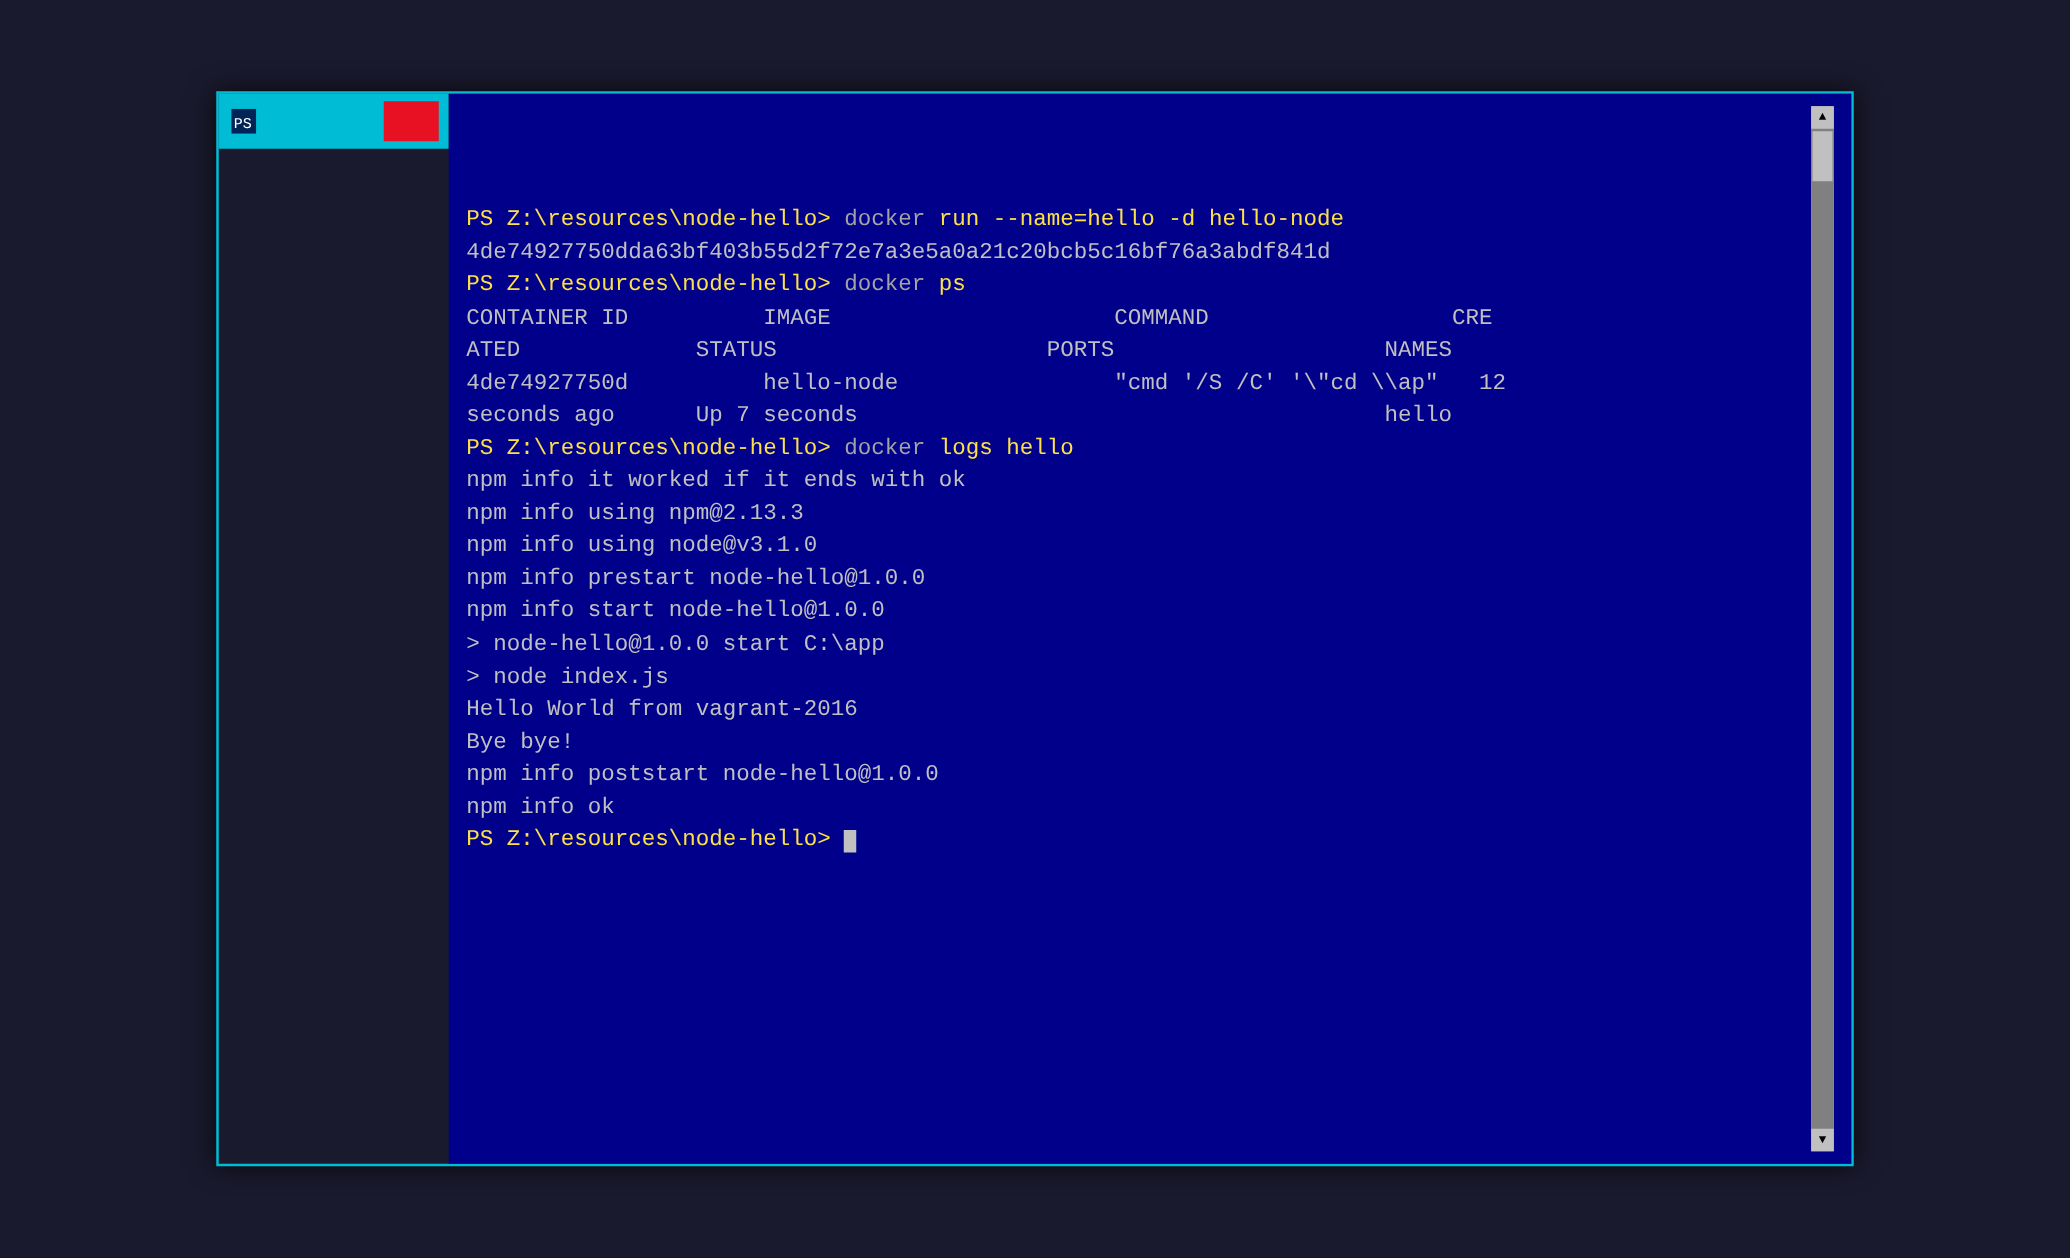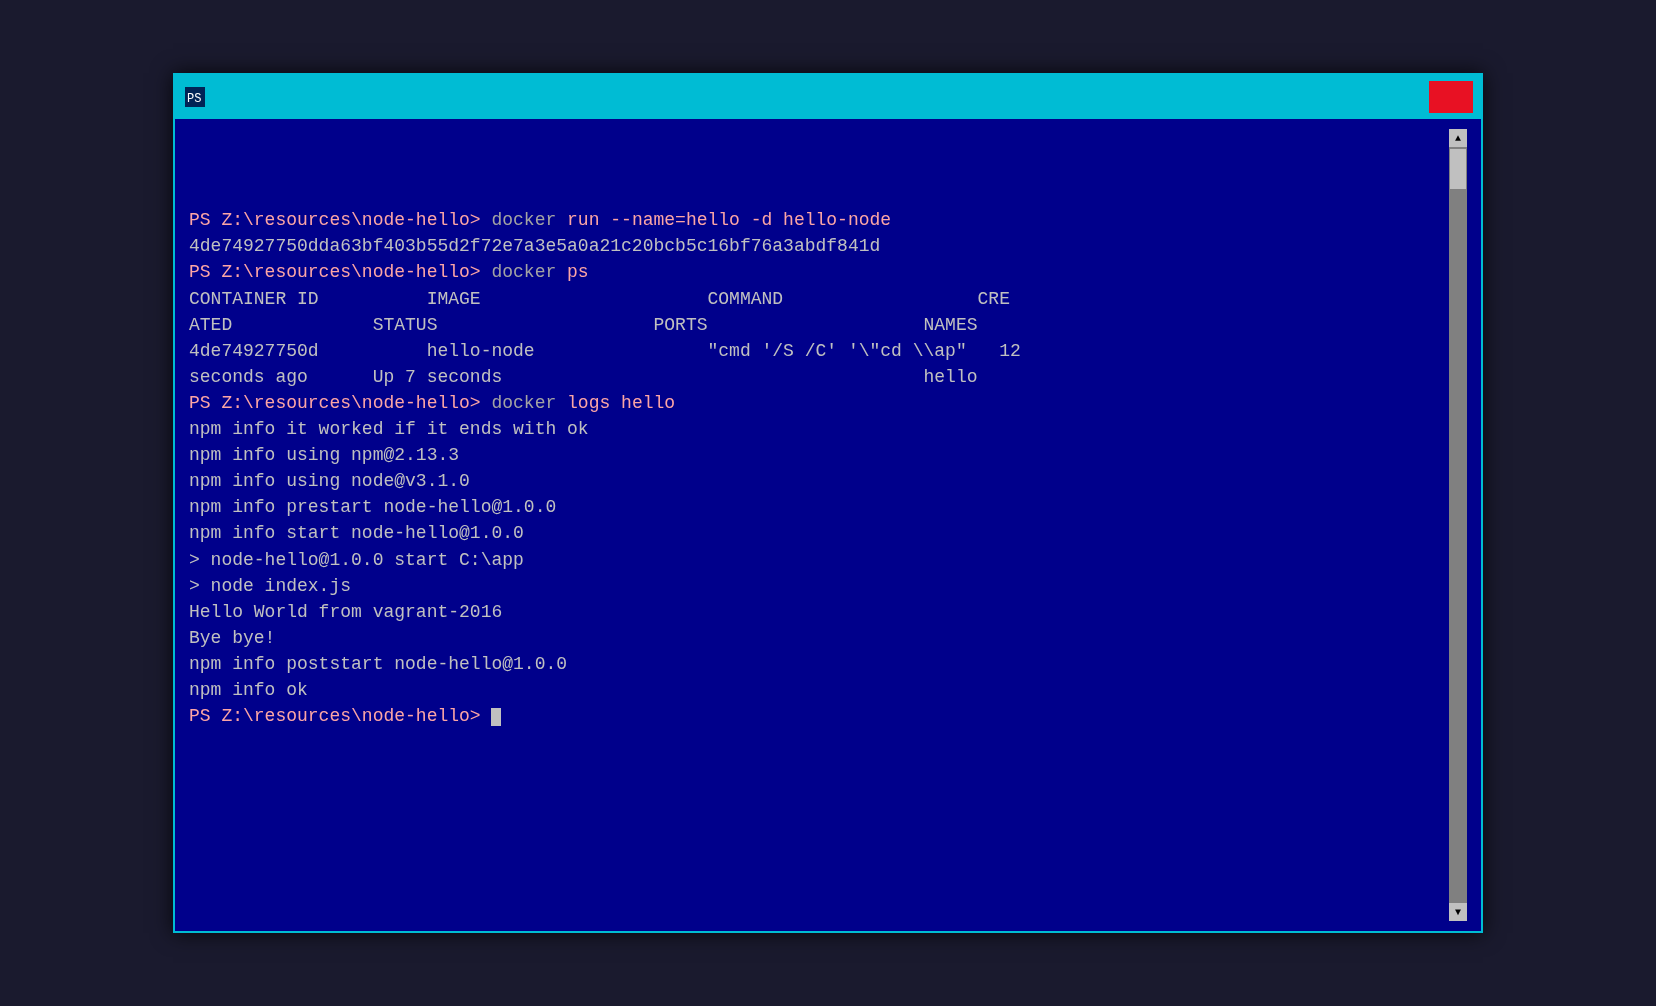--- a/index.html
+++ b/index.html
@@ -16,21 +16,21 @@
       width: 1656px;
       height: 1006px;
       font-family: 'Courier New', Courier, monospace;
     }
 
     .window {
       width: 1310px;
       height: 860px;
       border: 2px solid #00bcd4;
       display: flex;
-      flex-direction: column;
+      flex-direction: row;
       box-shadow: 0 0 20px rgba(0,0,0,0.8);
     }
 
     .title-bar {
       background: #00bcd4;
       height: 44px;
       display: flex;
       align-items: center;
       justify-content: space-between;
       padding: 0 8px;
@@ -136,21 +136,21 @@
     .scrollbar-thumb {
       position: absolute;
       top: 2px;
       left: 1px;
       width: 16px;
       height: 40px;
       background: #c0c0c0;
     }
 
     .yellow { color: #a3a3a3; }
-    .white { color: #fca5a5; }
+    .white { color: #fde047; }
     .cursor {
       display: inline-block;
       width: 10px;
       height: 18px;
       background: #c0c0c0;
       vertical-align: text-bottom;
       animation: blink 1s step-end infinite;
     }
 
     @keyframes blink {

